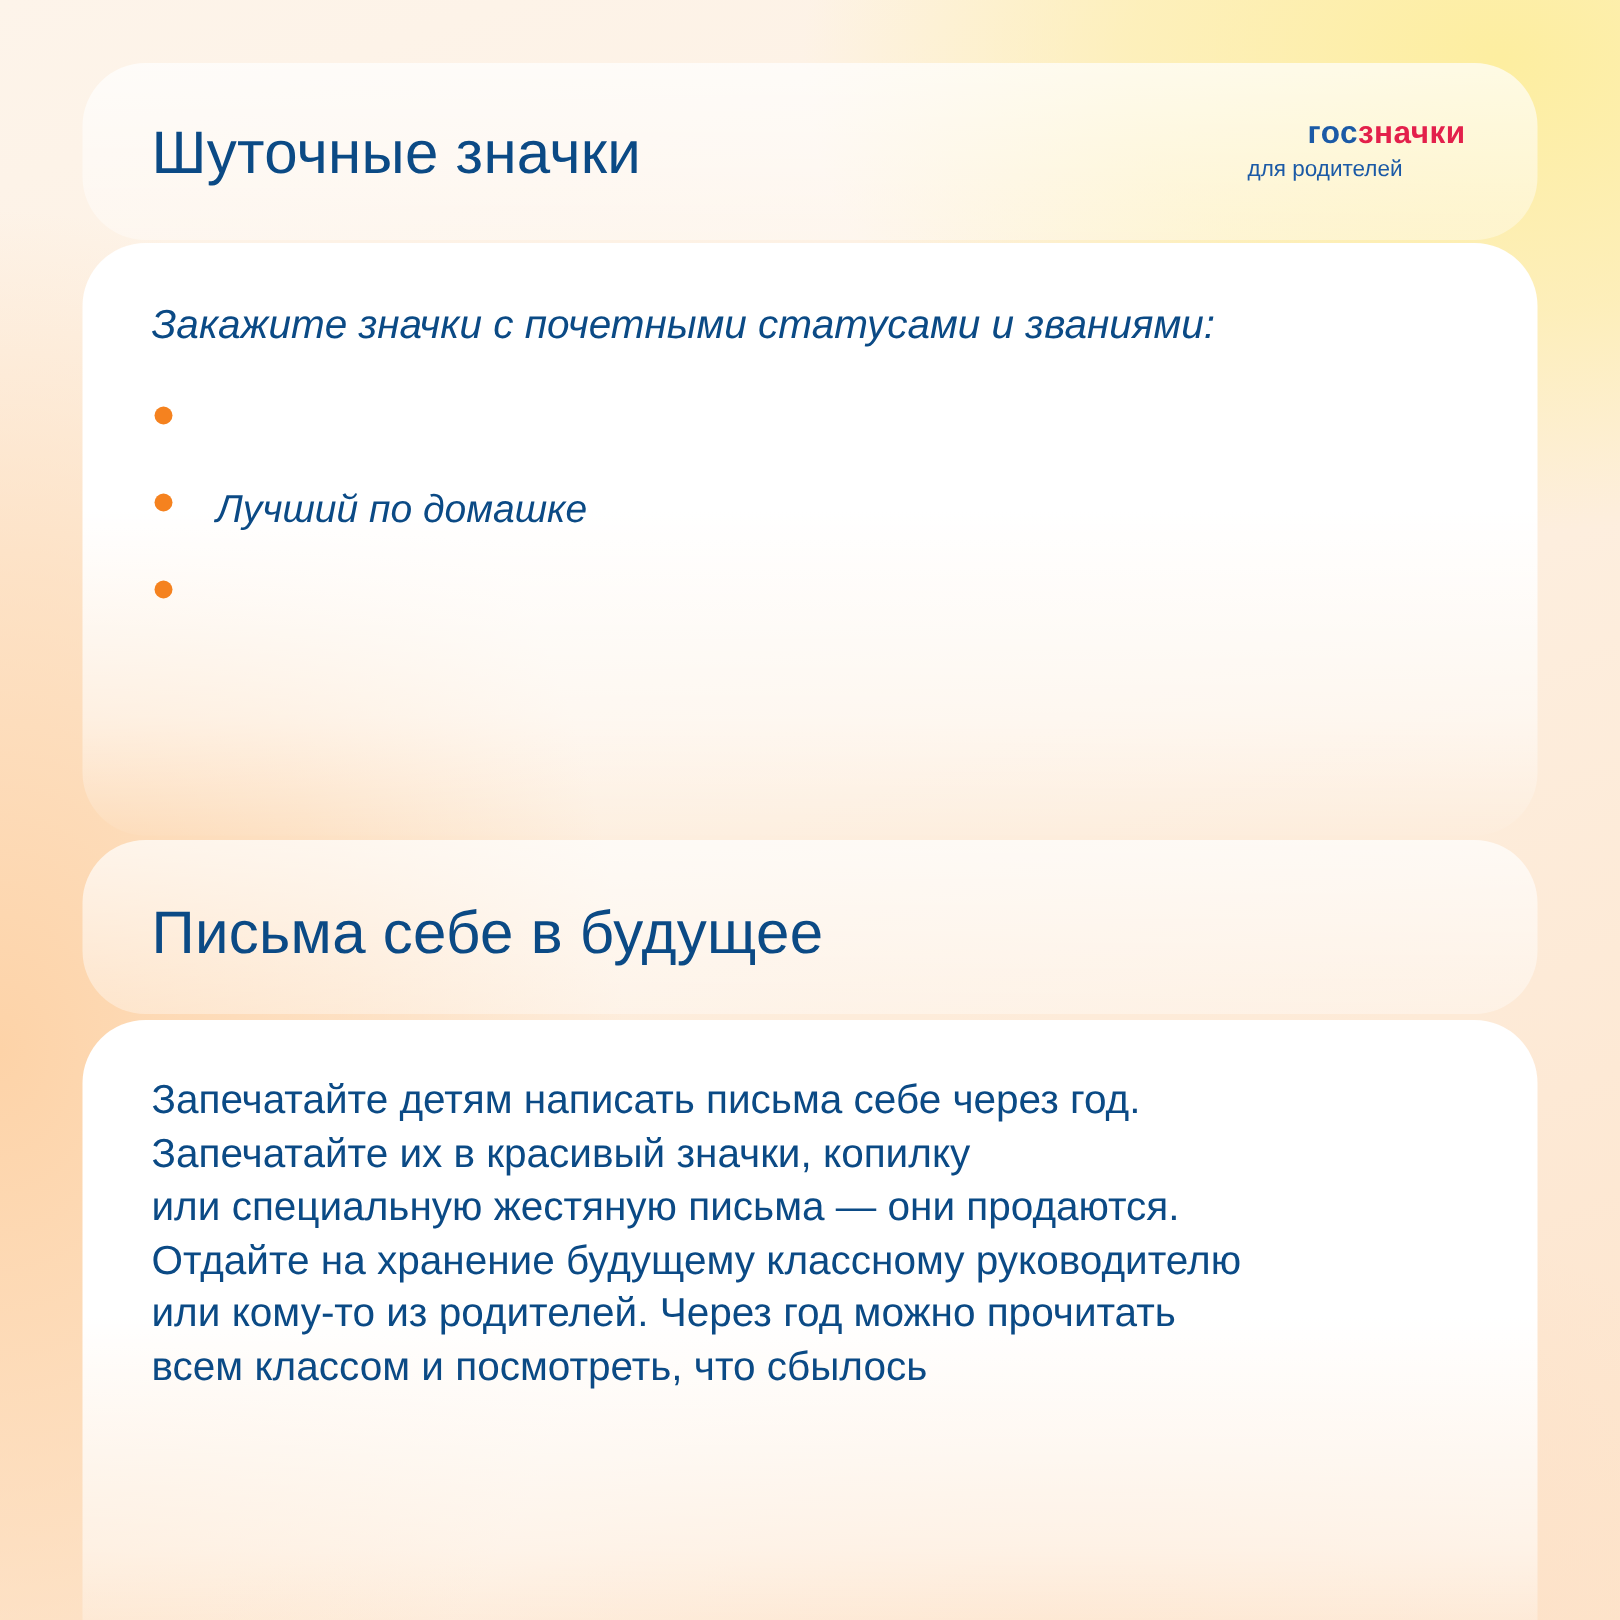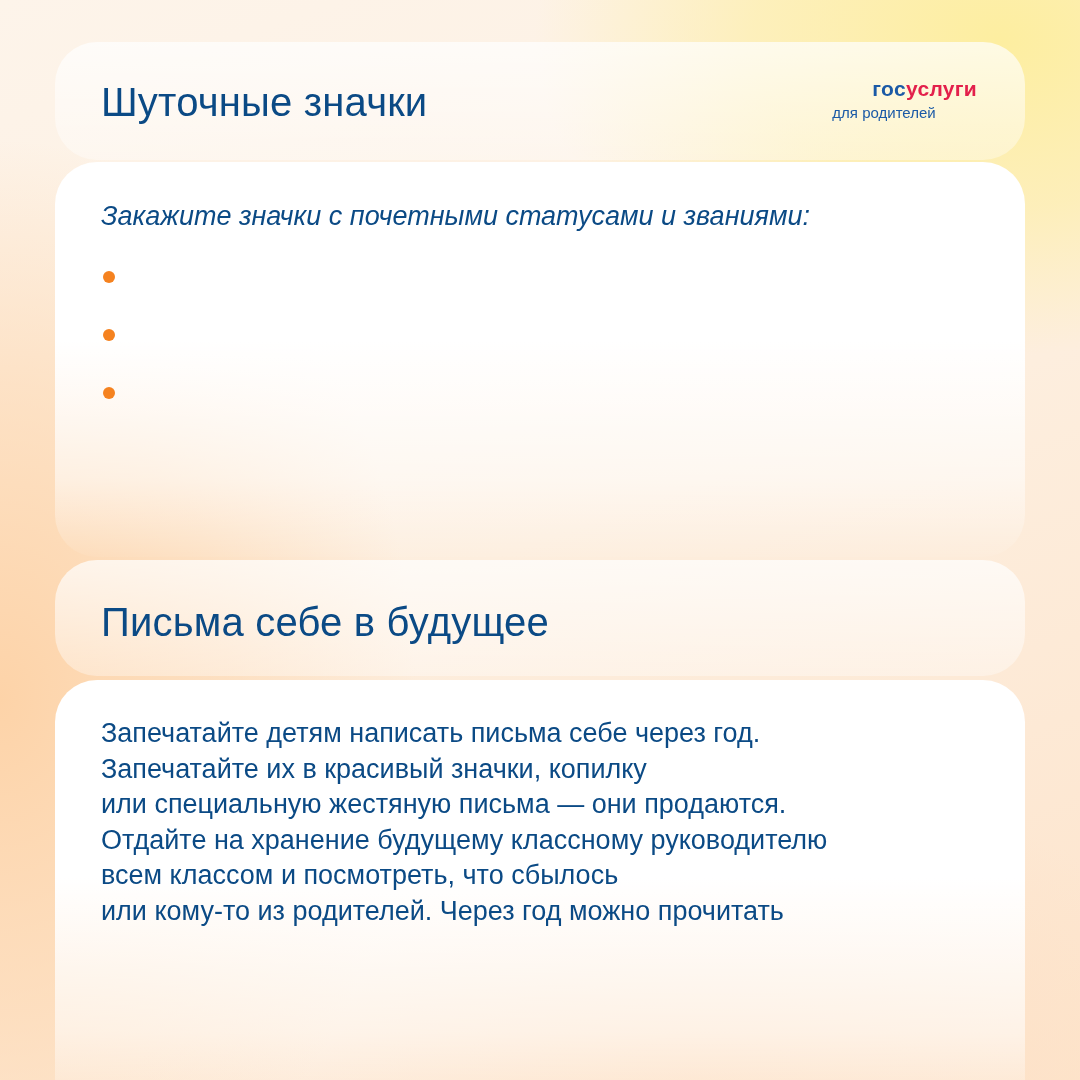--- a/index.html
+++ b/index.html
@@ -64,46 +64,47 @@
     }
     #card4 .paragraph { top: 36px; line-height: 35.5px; }
     .paragraph span { display: block; white-space: nowrap; }
   </style>
 </head>
 <body>
 
 <div class="card title-card" id="card1">
   <h1 class="heading">Шуточные значки</h1>
   <div class="logo">
-    <div class="logo-main"><span class="logo-gos">гос</span><span class="logo-uslugi">услуги</span></div>
+    <div class="logo-main"><span class="logo-gos">гос</span><span class="logo-uslugi">значки</span></div>
     <div class="logo-sub">для родителей</div>
   </div>
 </div>
 
 <div class="card body-card" id="card2">
   <p class="body-text intro">Закажите значки с почетными статусами и званиями:</p>
   <ul class="bullet-list">
     <li class="bullet-item">
       <span class="bullet-dot"></span>
     </li>
     <li class="bullet-item">
       <span class="bullet-dot"></span>
+      <span class="bullet-text">Лучший по домашке</span>
     </li>
     <li class="bullet-item">
       <span class="bullet-dot"></span>
     </li>
   </ul>
 </div>
 
 <div class="card title-card" id="card3">
   <h2 class="heading">Письма себе в будущее</h2>
 </div>
 
 <div class="card body-card" id="card4">
   <p class="body-text paragraph">
     <span>Запечатайте детям написать письма себе через год.</span>
     <span>Запечатайте их в красивый значки, копилку</span>
     <span>или специальную жестяную письма — они продаются.</span>
     <span>Отдайте на хранение будущему классному руководителю</span>
+    <span>или кому-то из родителей. Через год можно прочитать</span>
     <span>всем классом и посмотреть, что сбылось</span>
-    <span>или кому-то из родителей. Через год можно прочитать</span>
   </p>
 </div>
 
 </body></html>

